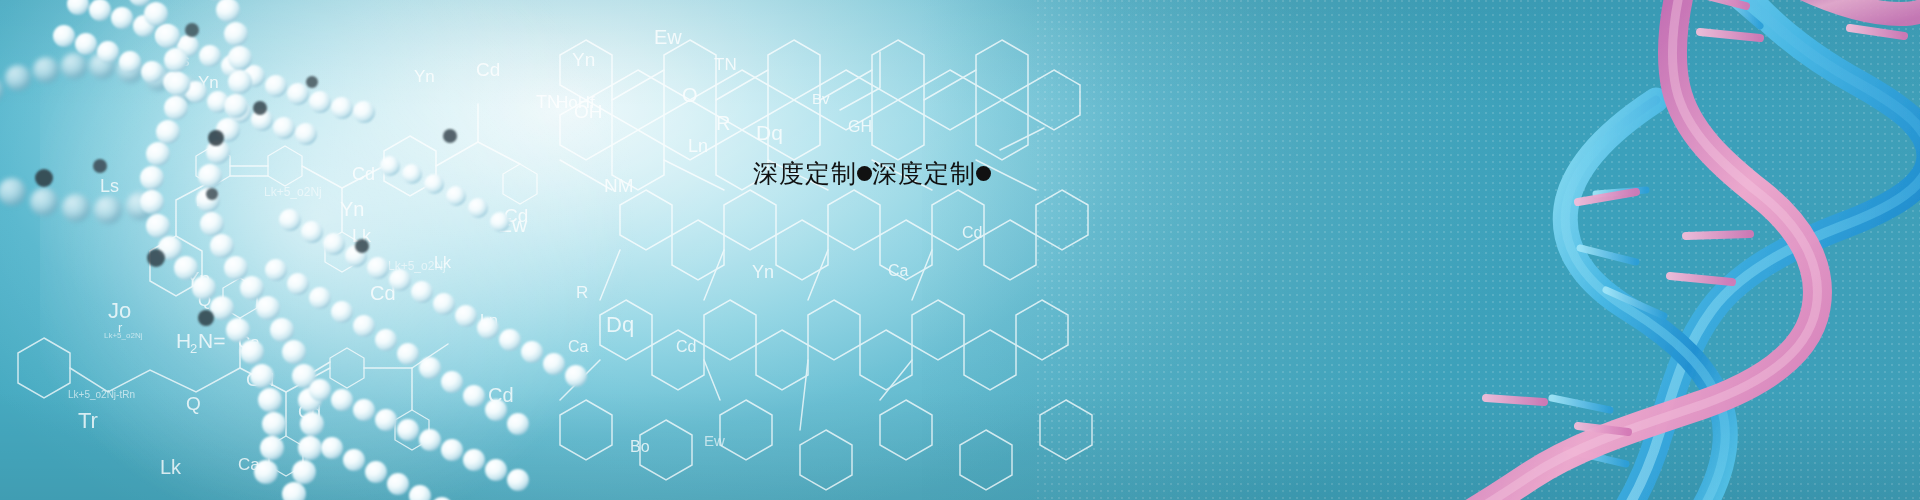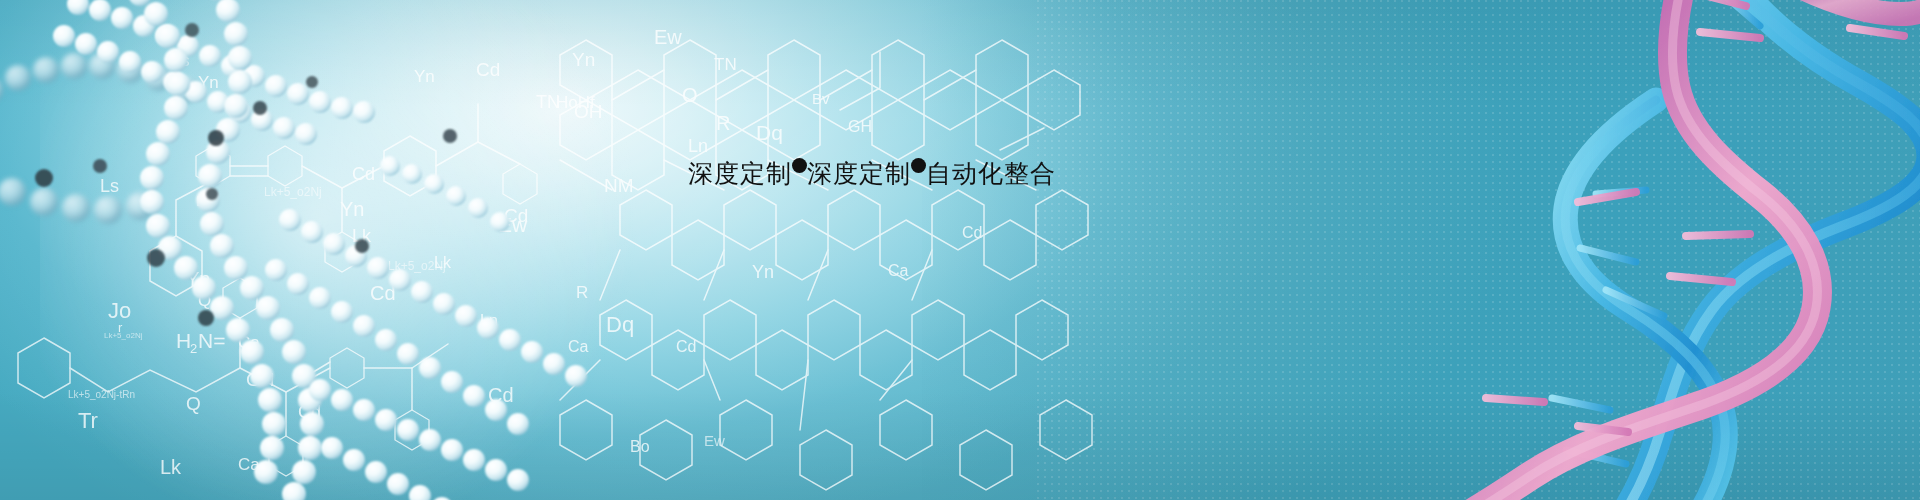--- a/index.html
+++ b/index.html
@@ -87,20 +87,21 @@
   }
   .subline{
     margin:18px 0 0 0;
     font-size:25px;
     line-height:1.2;
     font-weight:400;
     color:#111;
     letter-spacing:1px;
     white-space:nowrap;
     display:flex;
+    align-items:center;
     justify-content:center;
   }
   .sub-item{white-space:nowrap;}
   .sub-dot{
     display:inline-block;
     width:15px;height:15px;
     border-radius:50%;
     background:#111;
     flex:0 0 auto;
   }
@@ -583,17 +584,16 @@
       </g>
     </svg>
   </div>
 
   <div class="copy">
     <div class="subline">
       <span class="sub-item">深度定制</span>
       <span class="sub-dot"></span>
       <span class="sub-item">深度定制</span>
       <span class="sub-dot"></span>
-      <span class="sub-item">自动化整合</span>
     </div>
   </div>
 
 </div>
 
 </body></html>

